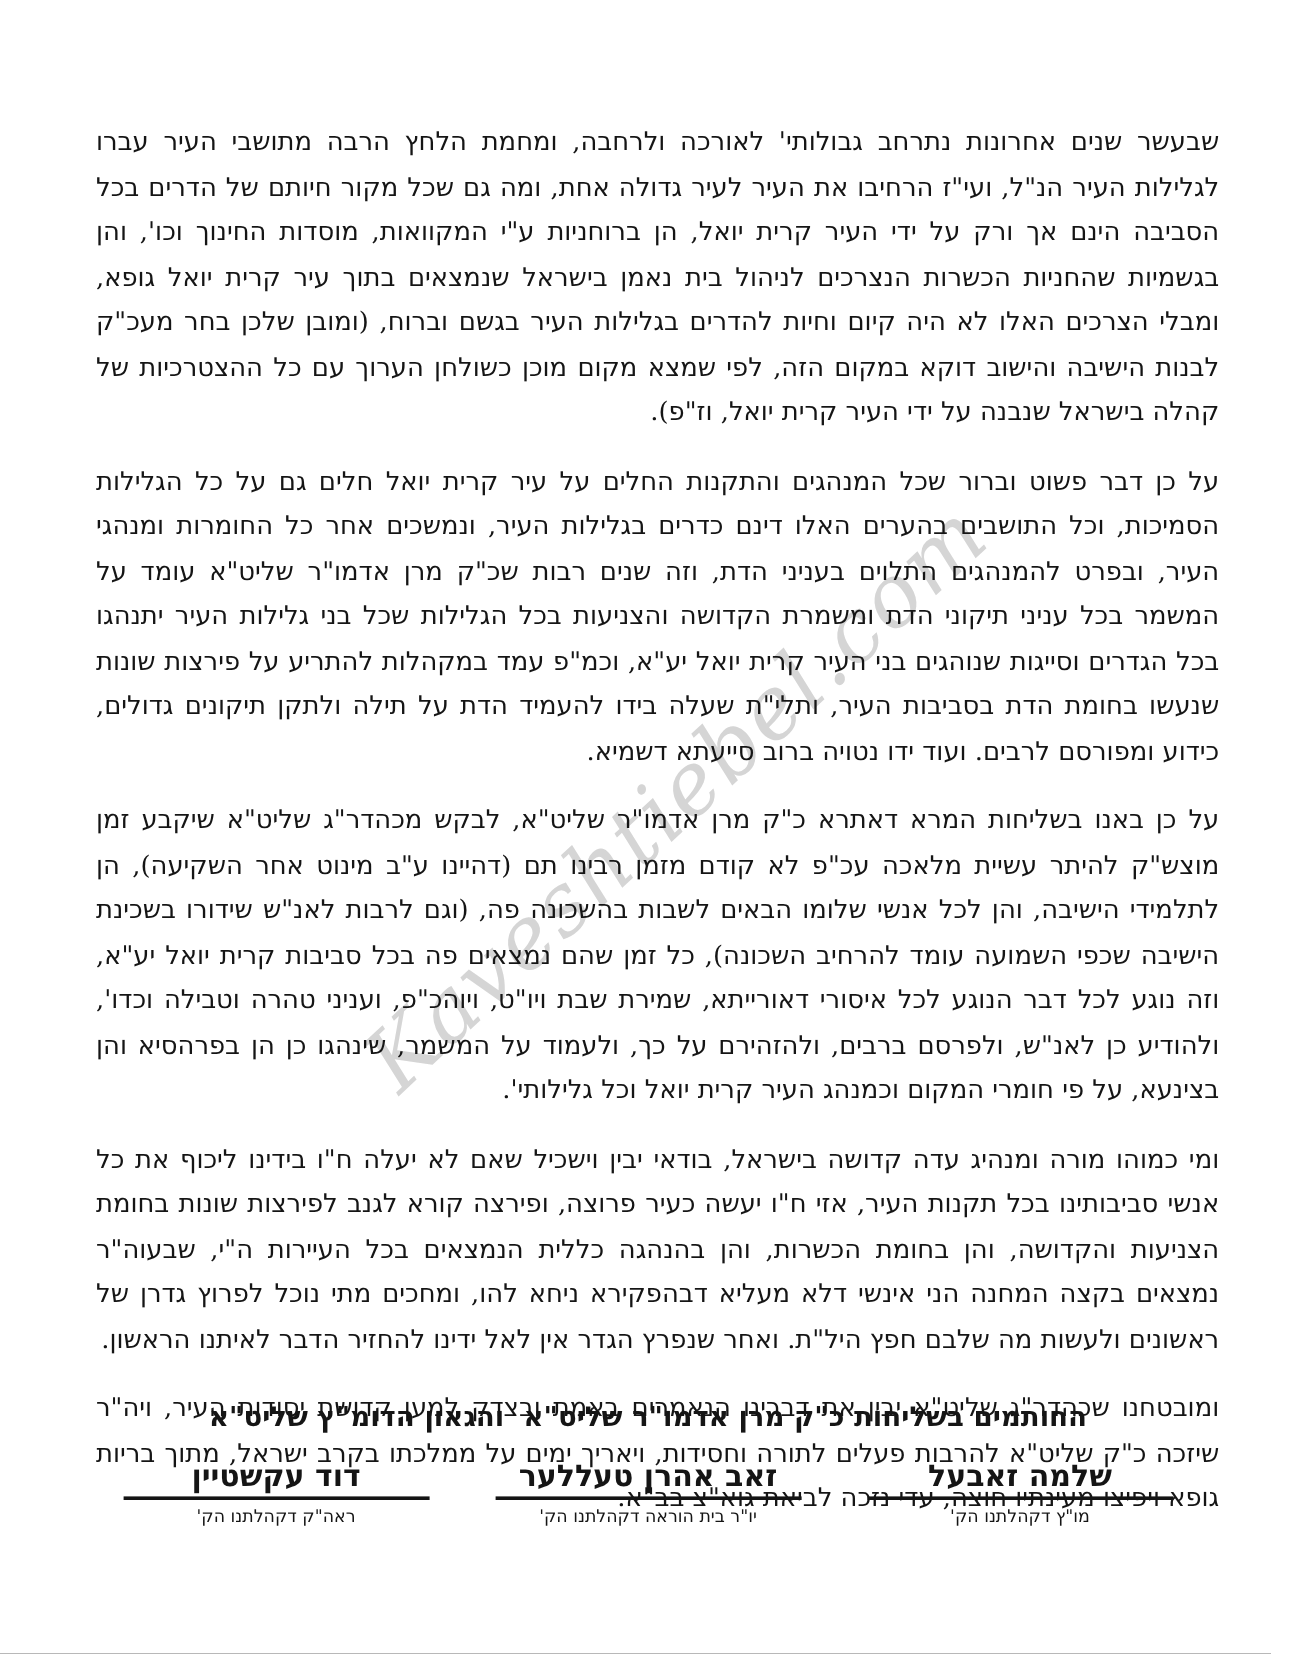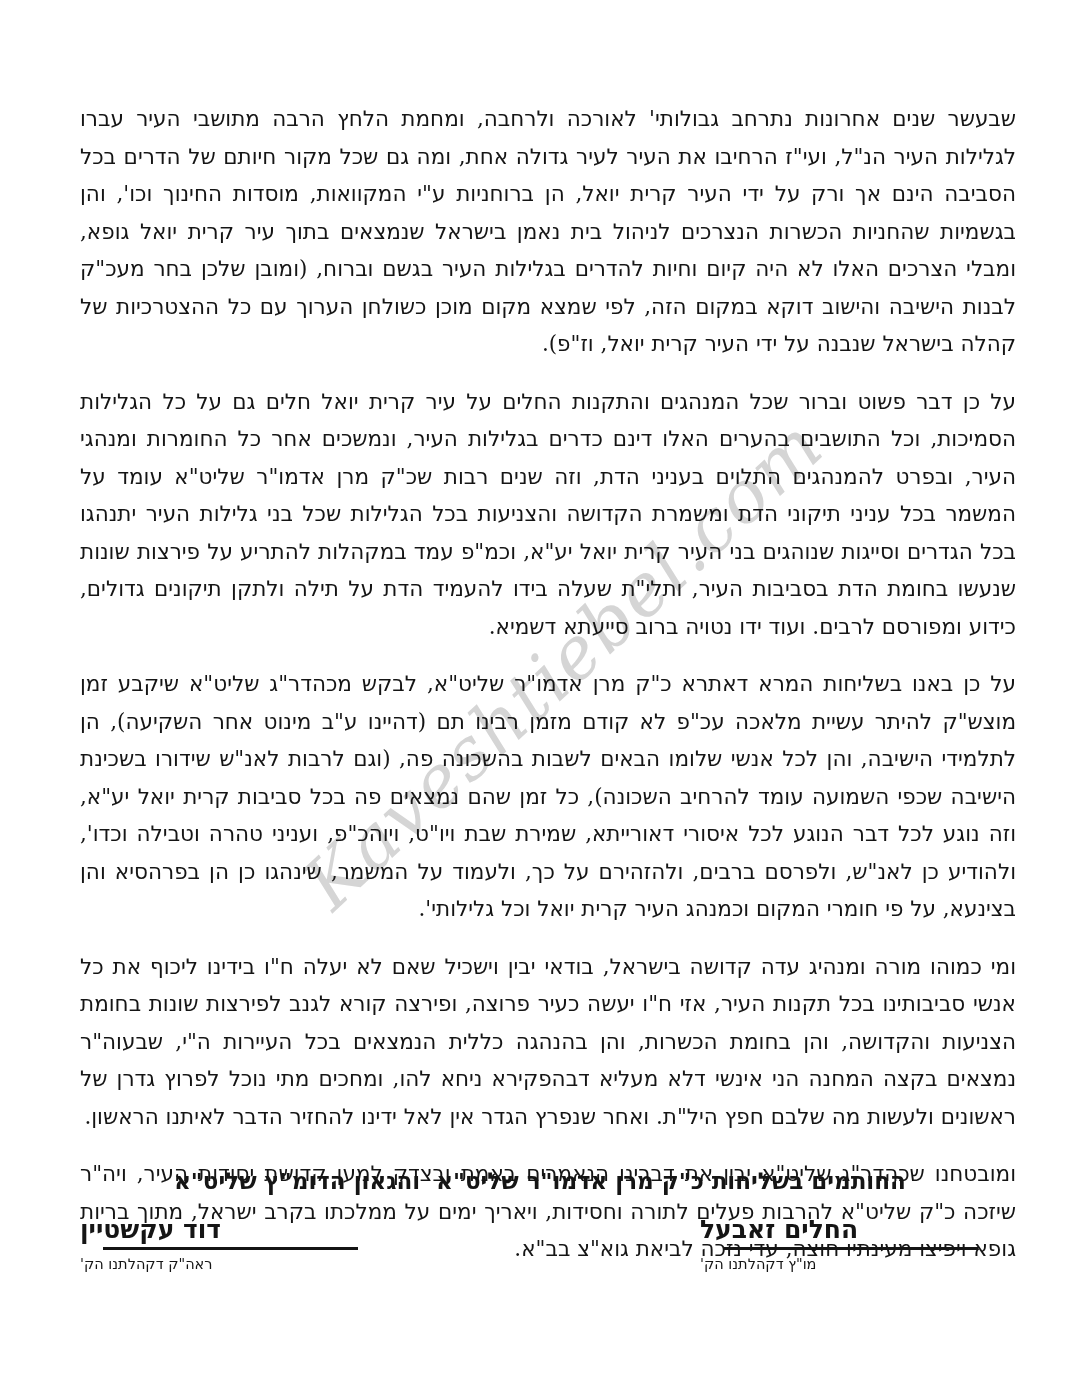--- a/index.html
+++ b/index.html
@@ -55,21 +55,21 @@
     position:absolute;
     top:1216px;left:80px;right:80px;
     display:flex;
     flex-direction:row;
     direction:rtl;
     justify-content:space-between;
     z-index:2;
   }
   .sig{
     width:300px;
-    text-align:left;
+    text-align:center;
     direction:rtl;
   }
   .sig-name{
     font-weight:bold;
     font-size:25px;
     line-height:28px;
     padding-bottom:3px;
   }
   .sig-line{
     width:255px;
@@ -96,25 +96,30 @@
     <p>על כן באנו בשליחות המרא דאתרא כ"ק מרן אדמו"ר שליט"א, לבקש מכהדר"ג שליט"א שיקבע זמן מוצש"ק להיתר עשיית מלאכה עכ"פ לא קודם מזמן רבינו תם (דהיינו ע"ב מינוט אחר השקיעה), הן לתלמידי הישיבה, והן לכל אנשי שלומו הבאים לשבות בהשכונה פה, (וגם לרבות לאנ"ש שידורו בשכינת הישיבה שכפי השמועה עומד להרחיב השכונה), כל זמן שהם נמצאים פה בכל סביבות קרית יואל יע"א, וזה נוגע לכל דבר הנוגע לכל איסורי דאורייתא, שמירת שבת ויו"ט, ויוהכ"פ, ועניני טהרה וטבילה וכדו', ולהודיע כן לאנ"ש, ולפרסם ברבים, ולהזהירם על כך, ולעמוד על המשמר, שינהגו כן הן בפרהסיא והן בצינעא, על פי חומרי המקום וכמנהג העיר קרית יואל וכל גלילותי'.</p>
     <p>ומי כמוהו מורה ומנהיג עדה קדושה בישראל, בודאי יבין וישכיל שאם לא יעלה ח"ו בידינו ליכוף את כל אנשי סביבותינו בכל תקנות העיר, אזי ח"ו יעשה כעיר פרוצה, ופירצה קורא לגנב לפירצות שונות בחומת הצניעות והקדושה, והן בחומת הכשרות, והן בהנהגה כללית הנמצאים בכל העיירות ה"י, שבעוה"ר נמצאים בקצה המחנה הני אינשי דלא מעליא דבהפקירא ניחא להו, ומחכים מתי נוכל לפרוץ גדרן של ראשונים ולעשות מה שלבם חפץ היל"ת. ואחר שנפרץ הגדר אין לאל ידינו להחזיר הדבר לאיתנו הראשון.</p>
     <p>ומובטחנו שכהדר"ג שליט"א יבין את דברינו הנאמרים באמת ובצדק למען קדושת יסודות העיר, ויה"ר שיזכה כ"ק שליט"א להרבות פעלים לתורה וחסידות, ויאריך ימים על ממלכתו בקרב ישראל, מתוך בריות גופא ויפיצו מעינתיו חוצה, עדי נזכה לביאת גוא"צ בב"א.</p>
   </div>
 
   <div class="signing-header">החותמים בשליחות כ"ק מרן אדמו"ר שליט"א  והגאון הדומ"ץ שליט"א</div>
 
   <div class="signatures">
 
     <div class="sig">
-      <div class="sig-name">החלים זאבעל</div>
+      <div class="sig-name">שלמה זאבעל</div>
       <div class="sig-line"></div>
       <div class="sig-title">מו"ץ דקהלתנו הק'</div>
     </div>
 
+    <div class="sig">
+      <div class="sig-name">זאב אהרן טעללער</div>
+      <div class="sig-line"></div>
+      <div class="sig-title">יו"ר בית הוראה דקהלתנו הק'</div>
+    </div>
 
     <div class="sig">
       <div class="sig-name">דוד עקשטיין</div>
       <div class="sig-line"></div>
       <div class="sig-title">ראה"ק דקהלתנו הק'</div>
     </div>
 
   </div>
 
 </div>

